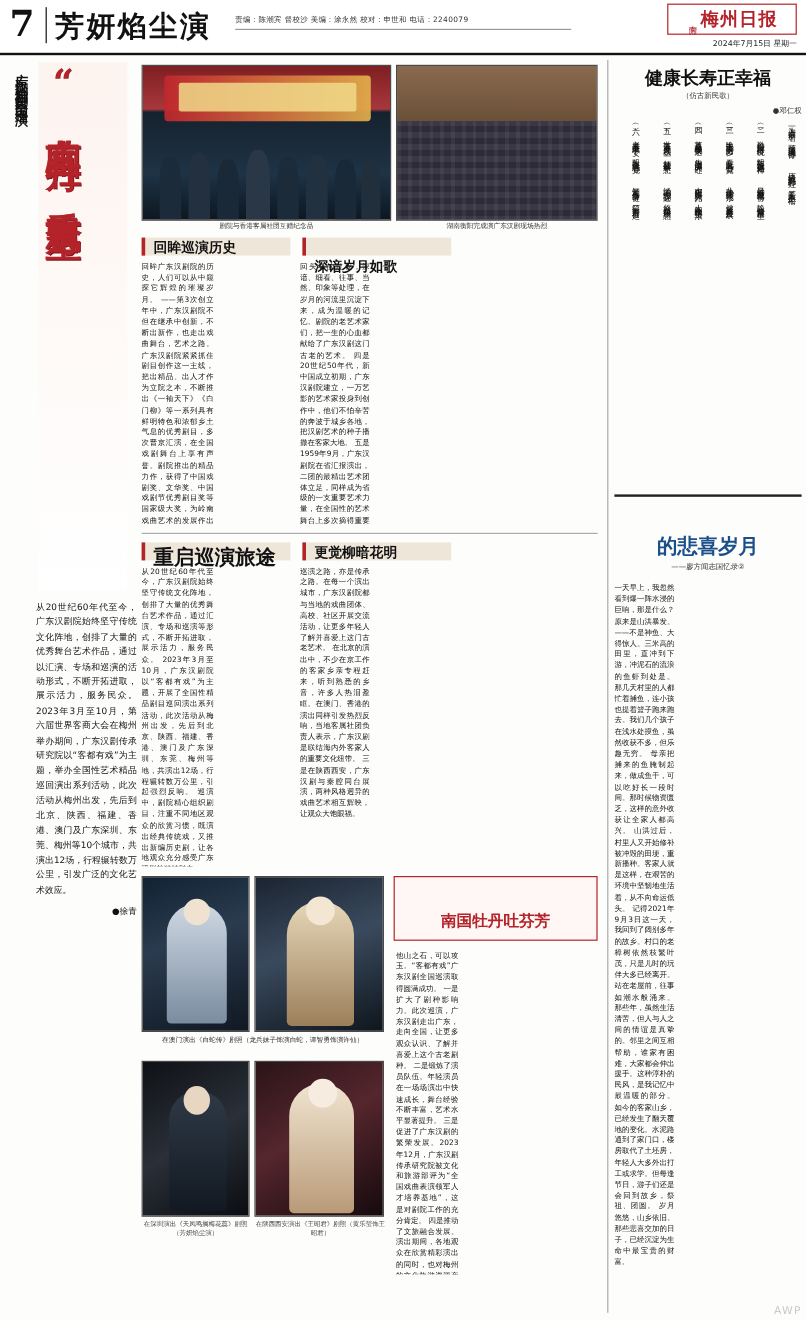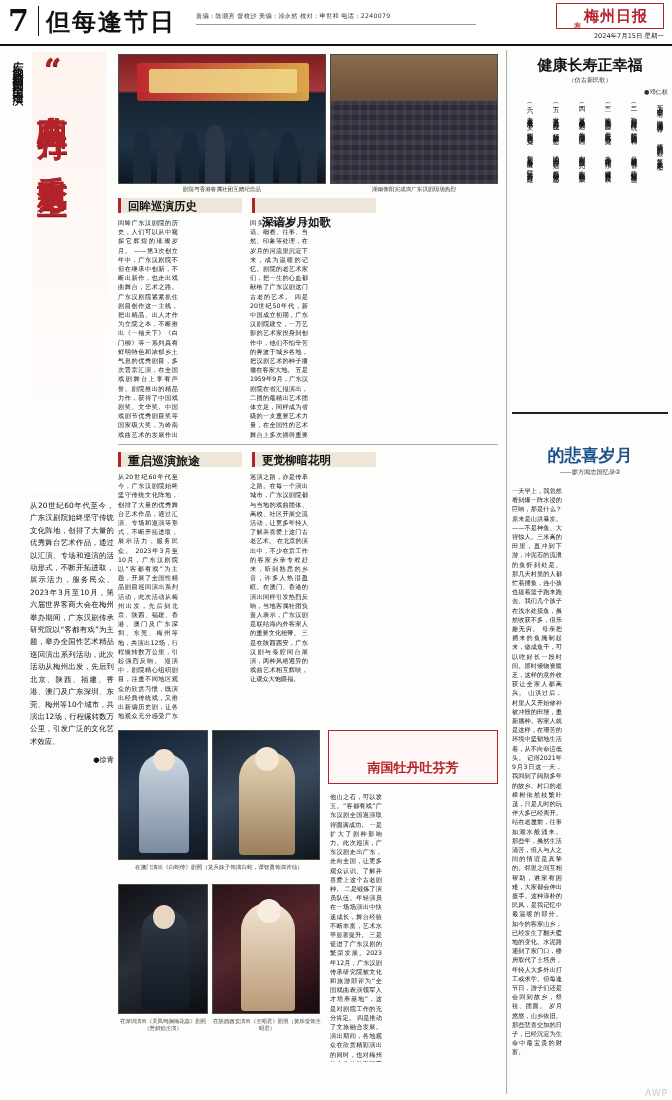--- a/index.html
+++ b/index.html
@@ -187,21 +187,21 @@
   .tinycap { position:absolute; font-size:5.4px; color:#444; text-align:center; line-height:7px;}
 </style>
 </head>
 <body>
 
 <div class="page">
 
   <div class="masthead">
     <div class="page-num">7</div>
     <div class="page-num-rule"></div>
-    <div class="section-title">但每逢节日</div>
+    <div class="section-title">芳妍焰尘演</div>
     <div class="credits">责编：陈潮宾  督校沙  美编：涂永然  校对：申世和  电话：2240079</div>
     <div class="credits-rule"></div>
     <div class="nameplate">
       <span class="np-mark">南方</span>
       <span class="np-text">梅州日报</span>
     </div>
     <div class="dateline">2024年7月15日  星期一</div>
   </div>
 
   <div class="leftband">
@@ -252,21 +252,21 @@
 四是20世纪50年代，新中国成立初期，广东汉剧院建立，一万艺影的艺术家投身到创作中，他们不怕辛苦的奔波于城乡各地，把汉剧艺术的种子播撒在客家大地。
 五是1959年9月，广东汉剧院在省汇报演出，二团的最精出艺术团体立足，同样成为省级的一支重要艺术力量，在全国性的艺术舞台上多次摘得重要奖项。
 从那以后，广东汉剧艺术不断开拓创新，不断丰富剧种的艺术表现力，在岁月长河中留下了绚丽的华章。</div>
   <div class="col" style="left:314px; top:218px; width:58px; height:220px;"></div>
   <div class="col" style="left:378px; top:218px; width:58px; height:220px;"></div>
   <div class="col" style="left:442px; top:218px; width:56px; height:220px;"></div>
 
   <div class="hrule" style="left:118px; top:444px; width:380px;"></div>
 
   <div class="heading-band" style="left:118px; top:452px; width:124px; height:15px;"></div>
-  <div class="heading" style="left:128px; top:453px; font-size:12px;">重启巡演旅途</div>
+  <div class="heading" style="left:128px; top:453px; font-size:17px;">重启巡演旅途</div>
 
   <div class="heading-band" style="left:252px; top:452px; width:124px; height:15px;"></div>
   <div class="heading" style="left:262px; top:453px; font-size:11.5px;">更觉柳暗花明</div>
 
   <div class="col" style="left:118px; top:472px; width:60px; height:250px;">从20世纪60年代至今，广东汉剧院始终坚守传统文化阵地，创排了大量的优秀舞台艺术作品，通过汇演、专场和巡演等形式，不断开拓进取，展示活力，服务民众。
 2023年3月至10月，广东汉剧院以“客都有戏”为主题，开展了全国性精品剧目巡回演出系列活动，此次活动从梅州出发，先后到北京、陕西、福建、香港、澳门及广东深圳、东莞、梅州等地，共演出12场，行程辗转数万公里，引起强烈反响。
 巡演中，剧院精心组织剧目，注重不同地区观众的欣赏习惯，既演出经典传统戏，又推出新编历史剧，让各地观众充分感受广东汉剧的独特魅力。</div>
   <div class="col" style="left:184px; top:472px; width:58px; height:250px;"></div>
   <div class="col" style="left:250px; top:472px; width:58px; height:250px;">巡演之路，亦是传承之路。在每一个演出城市，广东汉剧院都与当地的戏曲团体、高校、社区开展交流活动，让更多年轻人了解并喜爱上这门古老艺术。
 在北京的演出中，不少在京工作的客家乡亲专程赶来，听到熟悉的乡音，许多人热泪盈眶。在澳门、香港的演出同样引发热烈反响，当地客属社团负责人表示，广东汉剧是联结海内外客家人的重要文化纽带。

